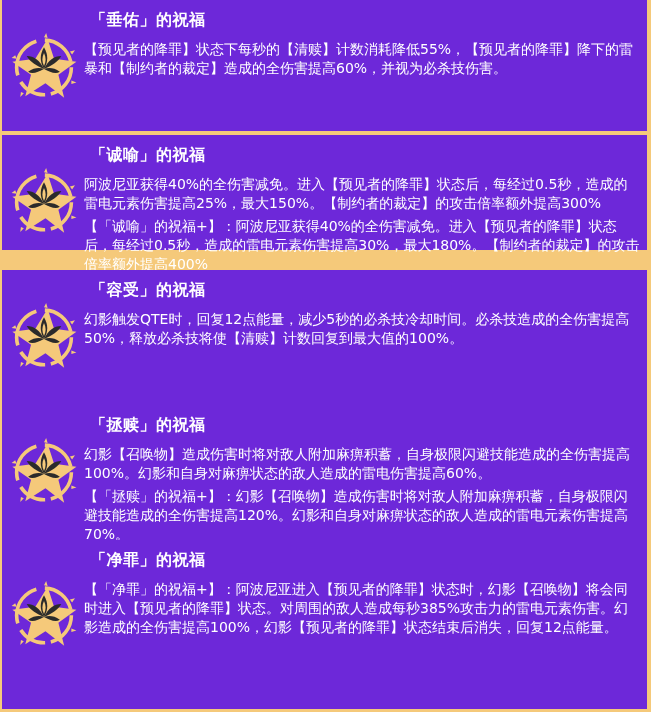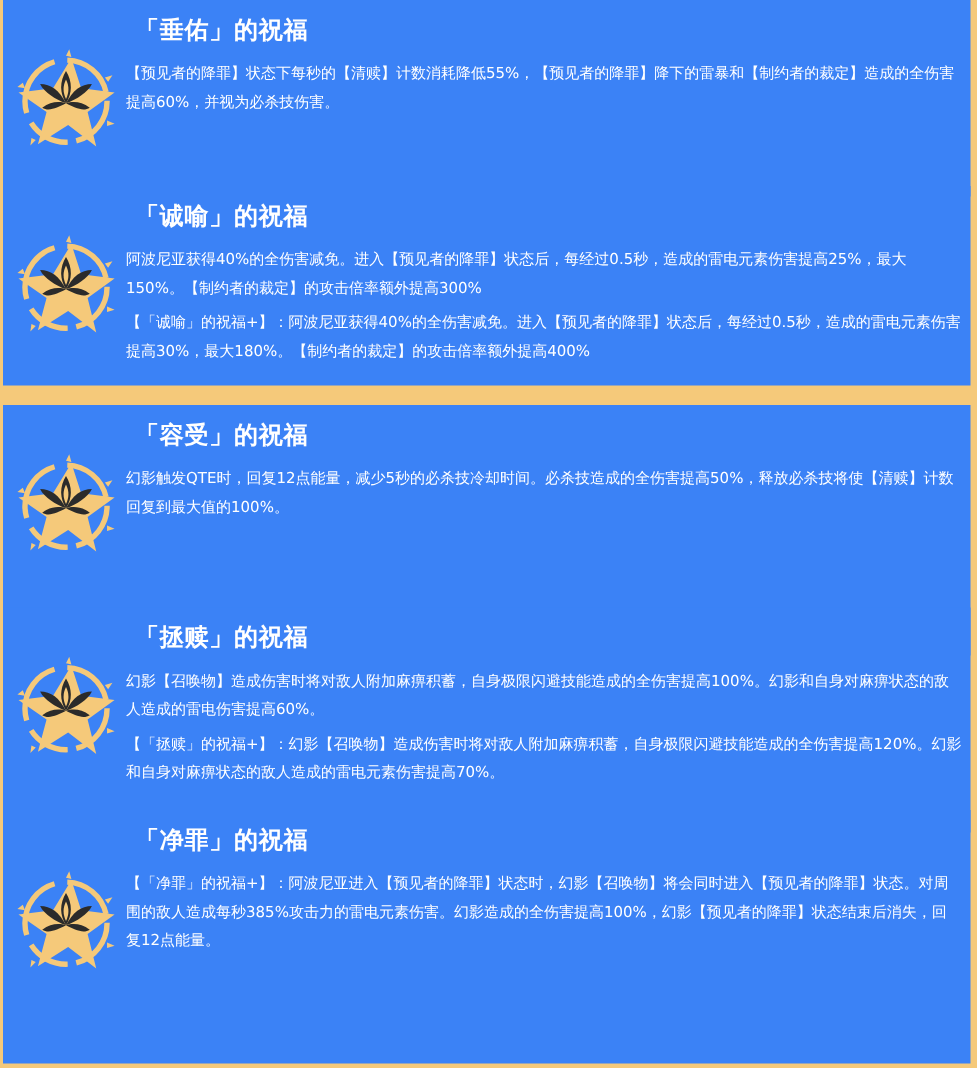--- a/index.html
+++ b/index.html
@@ -4,56 +4,56 @@
   <style>
     html, body { margin: 0; padding: 0; }
     body {
       width: 651px; height: 712px; overflow: hidden;
       background: #f5c97a;
       font-family: "DejaVu Sans", "Liberation Sans", sans-serif;
     }
     .list { position: relative; width: 651px; height: 712px; }
     .card {
       position: absolute; left: 2px; width: 645px;
-      background: #3b82f6;
+      background: #6d28d9;
       box-sizing: border-box;
     }
     .icon {
       position: absolute; left: 6px; width: 72px; height: 72px;
     }
     .icon svg { width: 100%; height: 100%; display: block; }
     .title {
       position: absolute; left: 88px; top: 10px;
       color: #ffffff; font-weight: bold; font-size: 16px;
       letter-spacing: 0.5px;
     }
     .body {
       position: absolute; left: 82px; right: 6px; top: 40px;
-      color: #ffffff; font-size: 10px; line-height: 19px;
+      color: #ffffff; font-size: 14px; line-height: 19px;
     }
     .body p { margin: 0 0 4px 0; }
   </style>
 </head>
 <body>
 
 <div class="list">
 
   <div class="card" style="top:0;height:131px;">
     <div class="icon" style="top:30px;">
       <svg viewBox="0 0 100 100">
           <use href="#emblem"></use>
         </svg>
     </div>
     <div class="title">「垂佑」的祝福</div>
     <div class="body">
       <p>【预见者的降罪】状态下每秒的【清赎】计数消耗降低55%，【预见者的降罪】降下的雷暴和【制约者的裁定】造成的全伤害提高60%，并视为必杀技伤害。</p>
     </div>
   </div>
 
-  <div class="card" style="top:124px;height:133px;">
+  <div class="card" style="top:135px;height:115px;">
     <div class="icon" style="top:30px;">
       <svg viewBox="0 0 100 100">
           <use href="#emblem"></use>
         </svg>
     </div>
     <div class="title">「诚喻」的祝福</div>
     <div class="body">
       <p>阿波尼亚获得40%的全伤害减免。进入【预见者的降罪】状态后，每经过0.5秒，造成的雷电元素伤害提高25%，最大150%。【制约者的裁定】的攻击倍率额外提高300%</p>
       <p>【「诚喻」的祝福+】：阿波尼亚获得40%的全伤害减免。进入【预见者的降罪】状态后，每经过0.5秒，造成的雷电元素伤害提高30%，最大180%。【制约者的裁定】的攻击倍率额外提高400%</p>
     </div>

